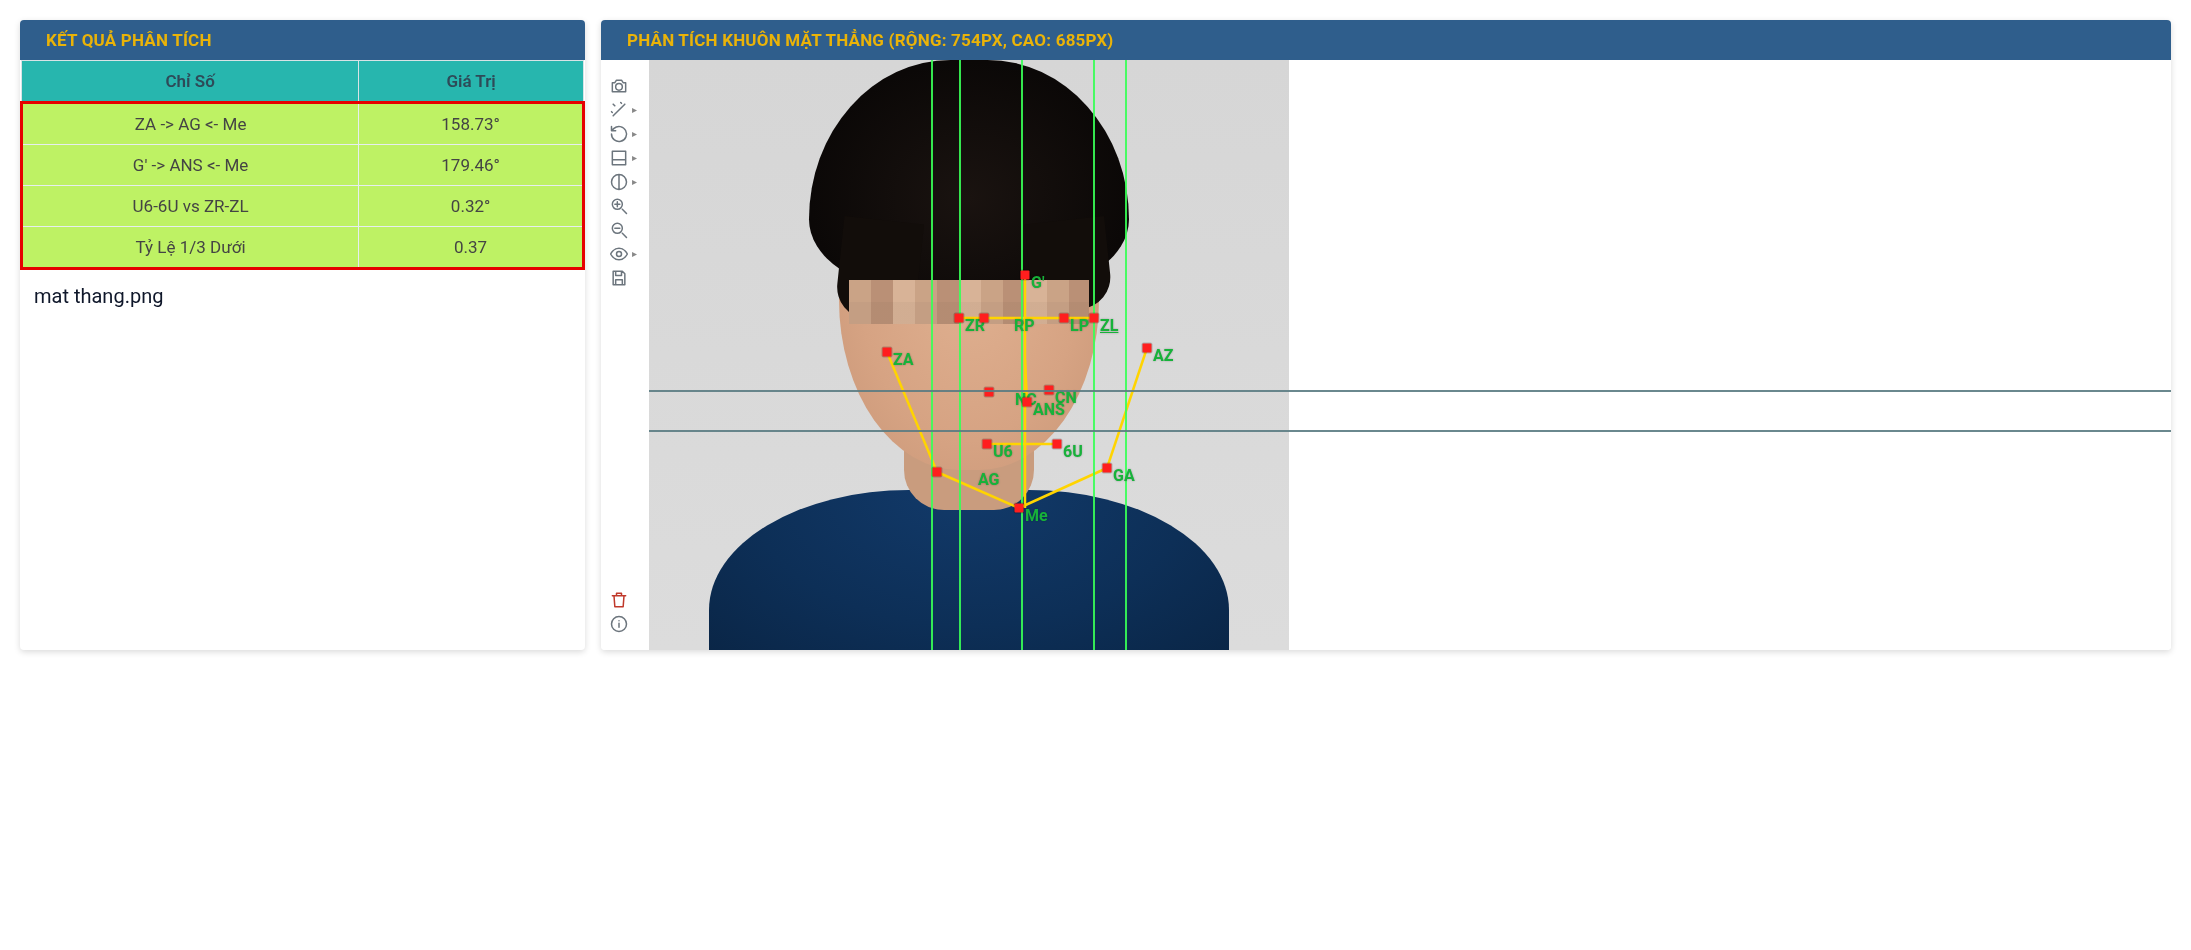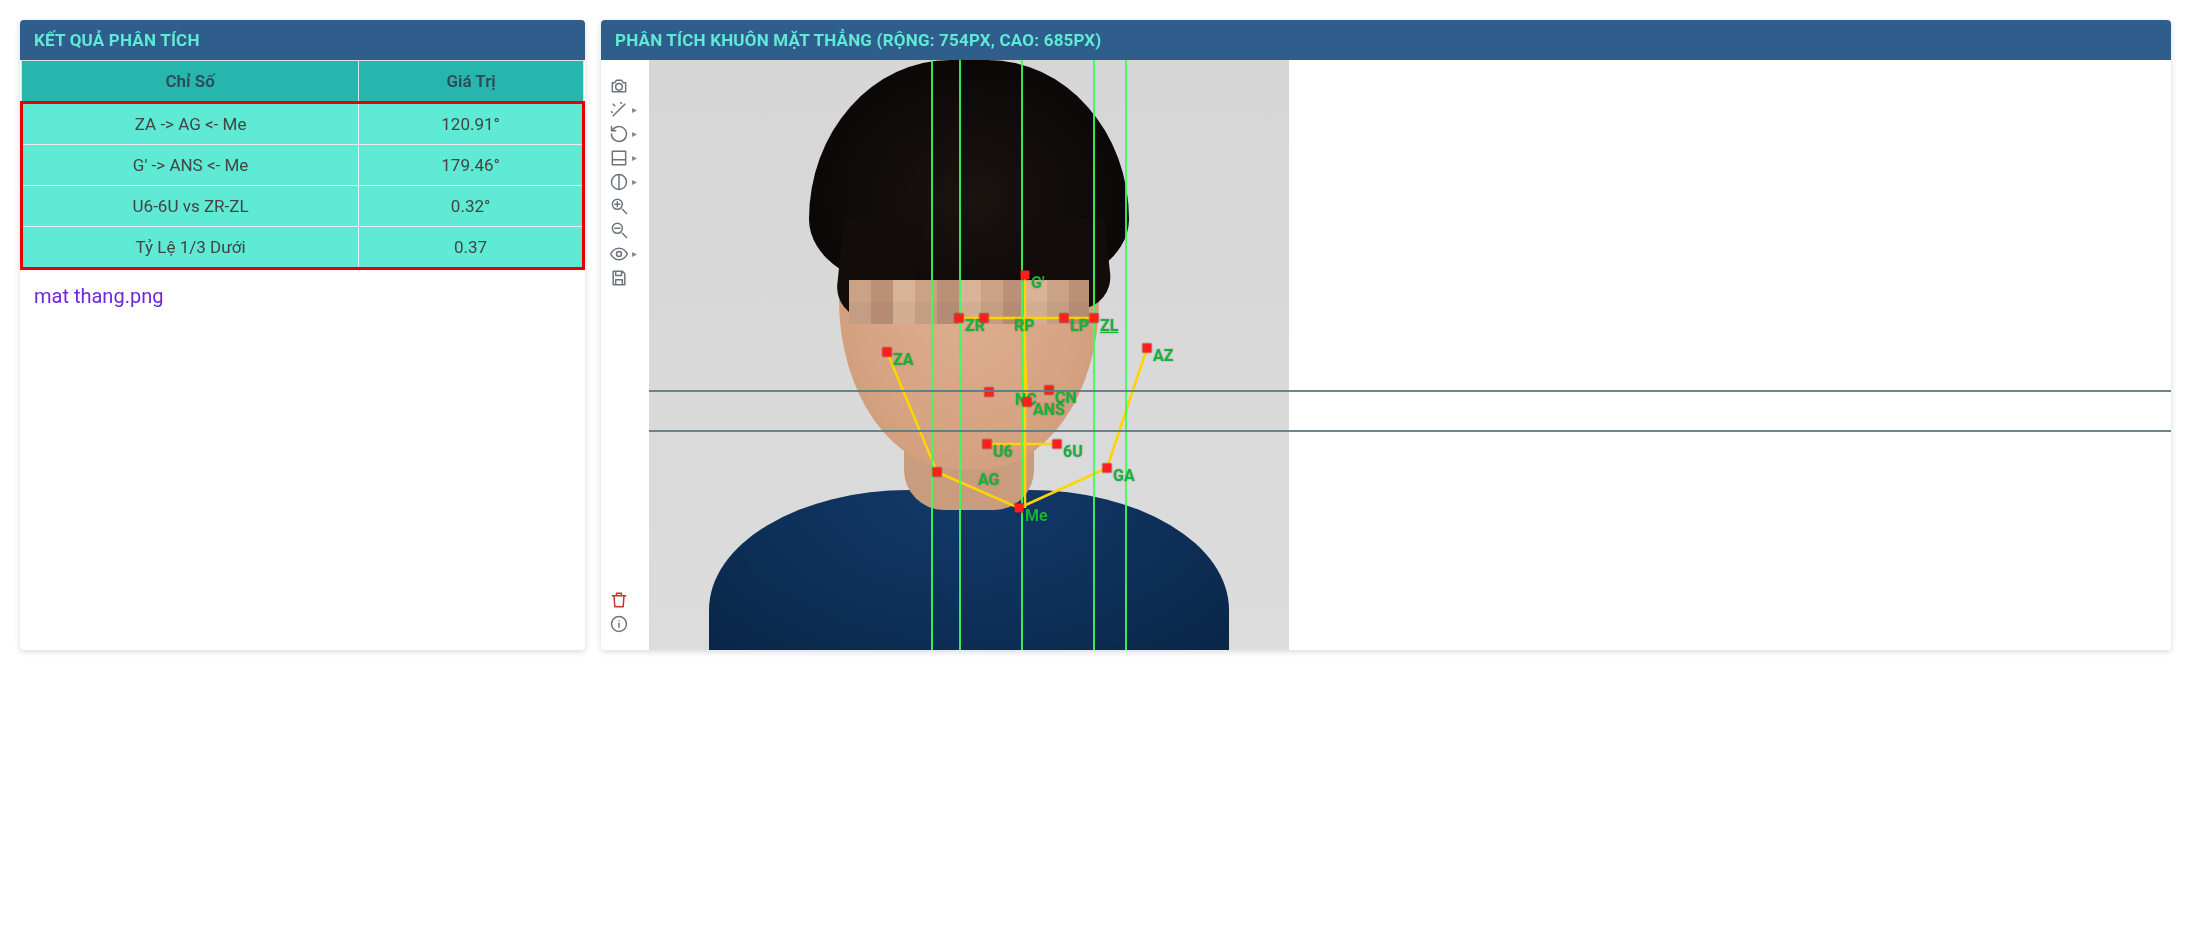--- a/index.html
+++ b/index.html
@@ -8,46 +8,46 @@
       background: #fff;
       padding: 20px;
       display: flex;
       gap: 16px;
     }
     .panel { border-radius: 4px; overflow: hidden; box-shadow: 0 2px 6px rgba(0,0,0,0.15); }
     .left-panel { flex: 0 0 565px; }
     .right-panel { flex: 1; min-width: 960px; }
     .panel-header {
       background: #2f5e8c;
-      color: #5eead4;
+      color: #eab308;
       font-weight: 700;
       font-size: 17px;
-      padding: 10px 14px;
+      padding: 10px 26px;
       letter-spacing: .2px;
     }
     table.results { width: 100%; border-collapse: collapse; }
     table.results th {
       background: #27b6ae;
       color: #2e4a58;
       font-weight: 600;
       font-size: 17px;
       padding: 10px 8px;
       border: 1px solid #d8e3e6;
     }
     table.results td {
       text-align: center;
       padding: 10px 8px;
       border: 1px solid #e6eef0;
       font-size: 17px;
       color: #444;
-      background: #5eead4;
+      background: #bef264;
     }
     table.results td:first-child { width: 60%; }
     .highlight-box { border: 3px solid #e60000; }
-    .filename { padding: 14px 14px 18px; font-size: 20px; color: #6d28d9; }
+    .filename { padding: 14px 14px 18px; font-size: 20px; color: #0f172a; }
     .analysis-body { display: flex; background: #fff; }
     .toolbox {
       width: 48px;
       display: flex;
       flex-direction: column;
       align-items: center;
       gap: 18px;
       padding: 14px 4px;
       color: #6c757d;
     }
@@ -125,21 +125,21 @@
   <table class="results">
     <thead>
       <tr>
         <th>Chỉ Số</th>
         <th>Giá Trị</th>
       </tr>
     </thead>
     <tbody id="results-body" class="highlight-box">
         <tr>
           <td>ZA -&gt; AG &lt;- Me</td>
-          <td>120.91°</td>
+          <td>158.73°</td>
         </tr>
         <tr>
           <td>G' -&gt; ANS &lt;- Me</td>
           <td>179.46°</td>
         </tr>
         <tr>
           <td>U6-6U vs ZR-ZL</td>
           <td>0.32°</td>
         </tr>
         <tr>

